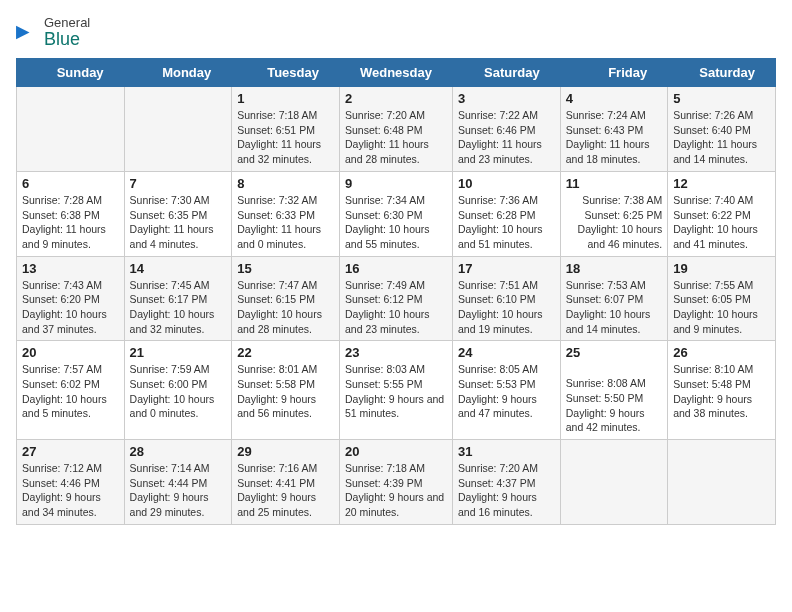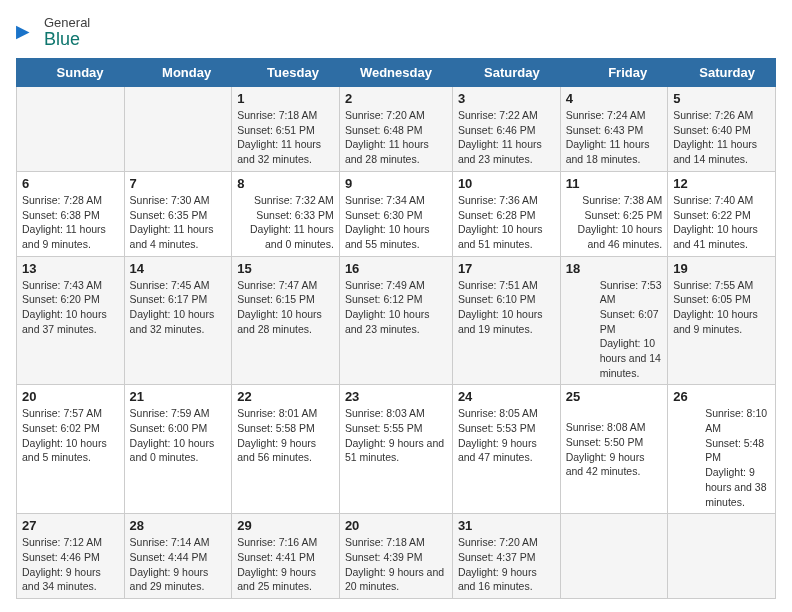--- a/index.html
+++ b/index.html
@@ -160,21 +160,21 @@
 Daylight: 11 hours and 9 minutes.</div>
         </td>
         <td>
           <span class="day-num">7</span>
           <div class="day-info" style="white-space: pre-line;">Sunrise: 7:30 AM
 Sunset: 6:35 PM
 Daylight: 11 hours and 4 minutes.</div>
         </td>
         <td>
           <span class="day-num">8</span>
-          <div class="day-info" style="white-space: pre-line; text-align: right;">Sunrise: 7:32 AM
+          <div class="day-info" style="white-space: pre-line;">Sunrise: 7:32 AM
 Sunset: 6:33 PM
 Daylight: 11 hours and 0 minutes.</div>
         </td>
         <td>
           <span class="day-num">9</span>
           <div class="day-info" style="white-space: pre-line;">Sunrise: 7:34 AM
 Sunset: 6:30 PM
 Daylight: 10 hours and 55 minutes.</div>
         </td>
         <td>
@@ -222,21 +222,21 @@
 Daylight: 10 hours and 23 minutes.</div>
         </td>
         <td>
           <span class="day-num">17</span>
           <div class="day-info" style="white-space: pre-line;">Sunrise: 7:51 AM
 Sunset: 6:10 PM
 Daylight: 10 hours and 19 minutes.</div>
         </td>
         <td>
           <span class="day-num">18</span>
-          <div class="day-info" style="white-space: pre-line; margin-left: 34px;">Sunrise: 7:53 AM
+          <div class="day-info" style="white-space: pre-line;">Sunrise: 7:53 AM
 Sunset: 6:07 PM
 Daylight: 10 hours and 14 minutes.</div>
         </td>
         <td>
           <span class="day-num">19</span>
           <div class="day-info" style="white-space: pre-line;">Sunrise: 7:55 AM
 Sunset: 6:05 PM
 Daylight: 10 hours and 9 minutes.</div>
         </td>
       </tr>
@@ -272,21 +272,21 @@
 Daylight: 9 hours and 47 minutes.</div>
         </td>
         <td>
           <span class="day-num">25</span>
           <div class="day-info" style="white-space: pre-line; margin-top: 16px;">Sunrise: 8:08 AM
 Sunset: 5:50 PM
 Daylight: 9 hours and 42 minutes.</div>
         </td>
         <td>
           <span class="day-num">26</span>
-          <div class="day-info" style="white-space: pre-line; margin-left: 32px;">Sunrise: 8:10 AM
+          <div class="day-info" style="white-space: pre-line;">Sunrise: 8:10 AM
 Sunset: 5:48 PM
 Daylight: 9 hours and 38 minutes.</div>
         </td>
       </tr>
       <tr>
         <td>
           <span class="day-num">27</span>
           <div class="day-info" style="white-space: pre-line;">Sunrise: 7:12 AM
 Sunset: 4:46 PM
 Daylight: 9 hours and 34 minutes.</div>

